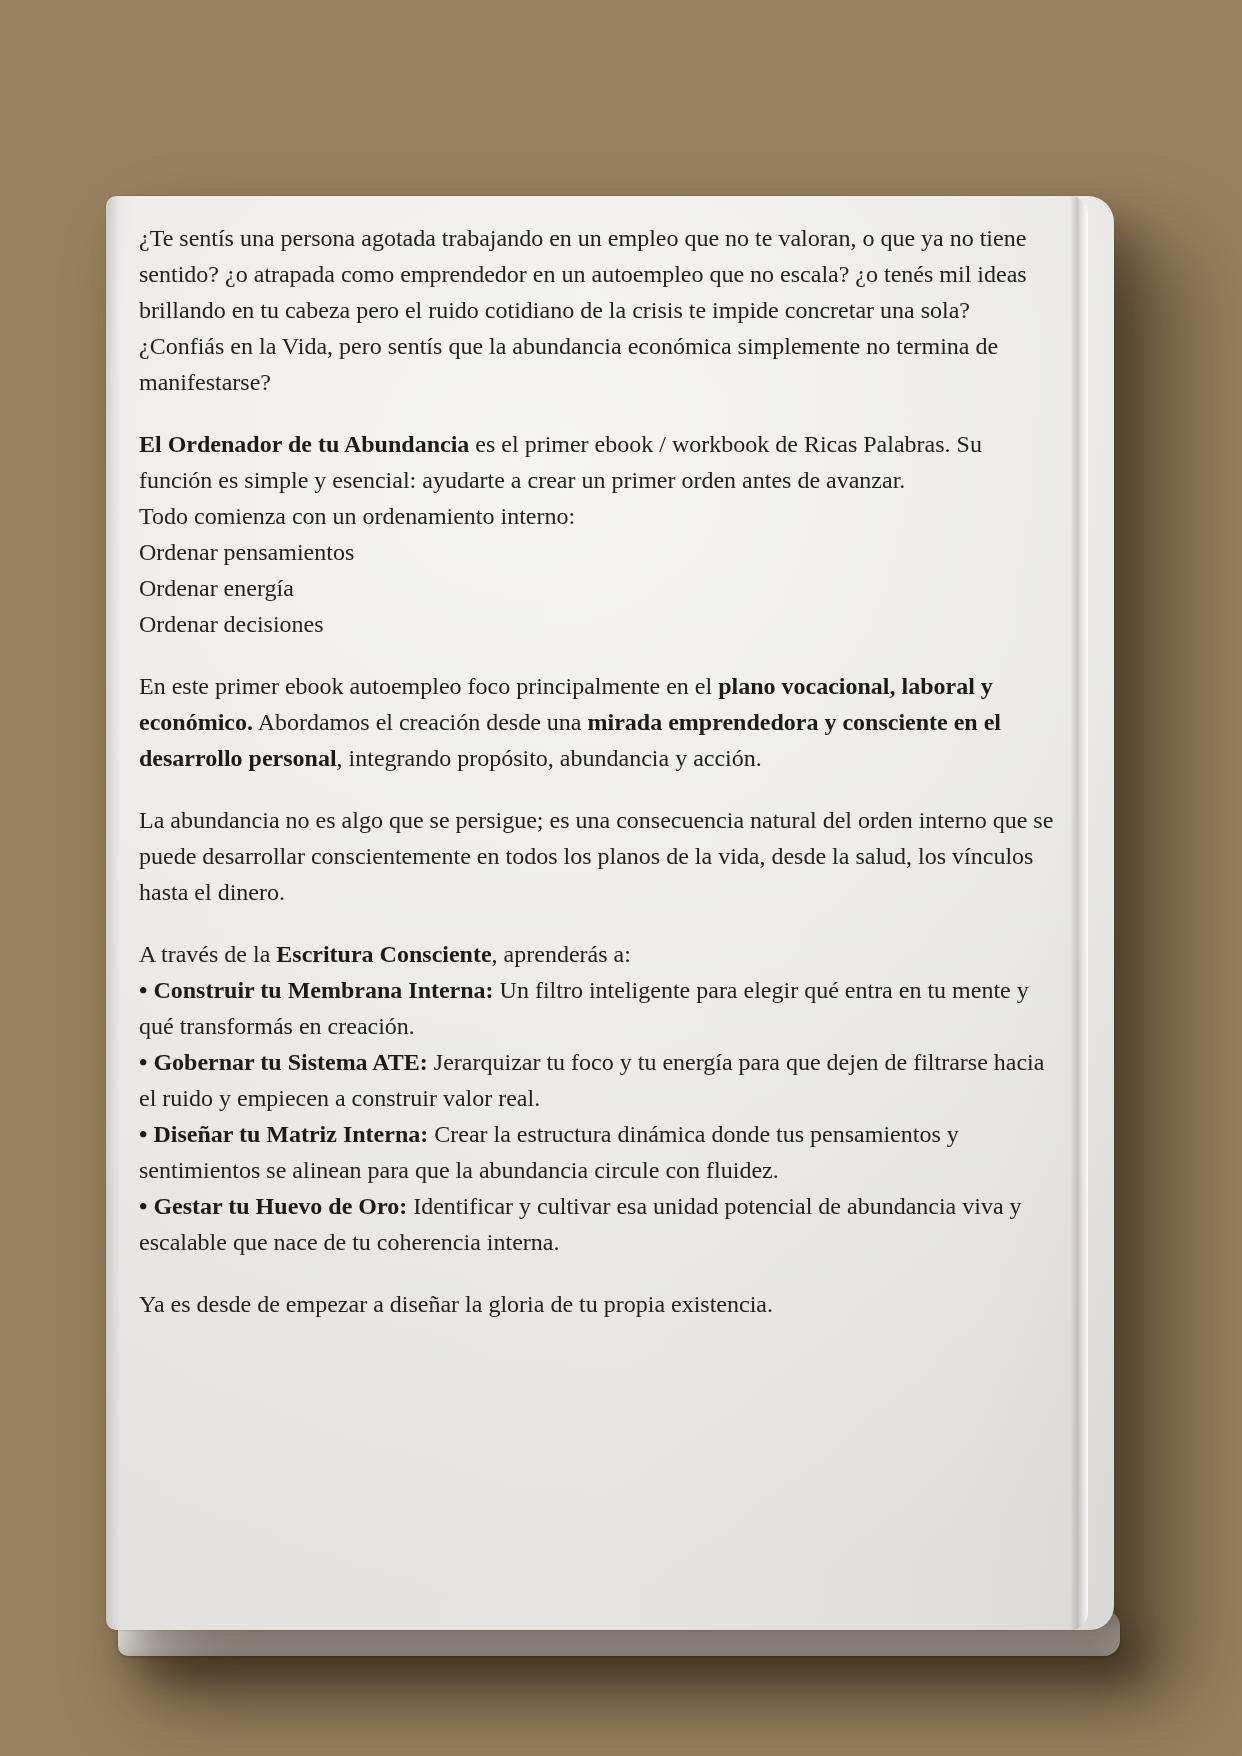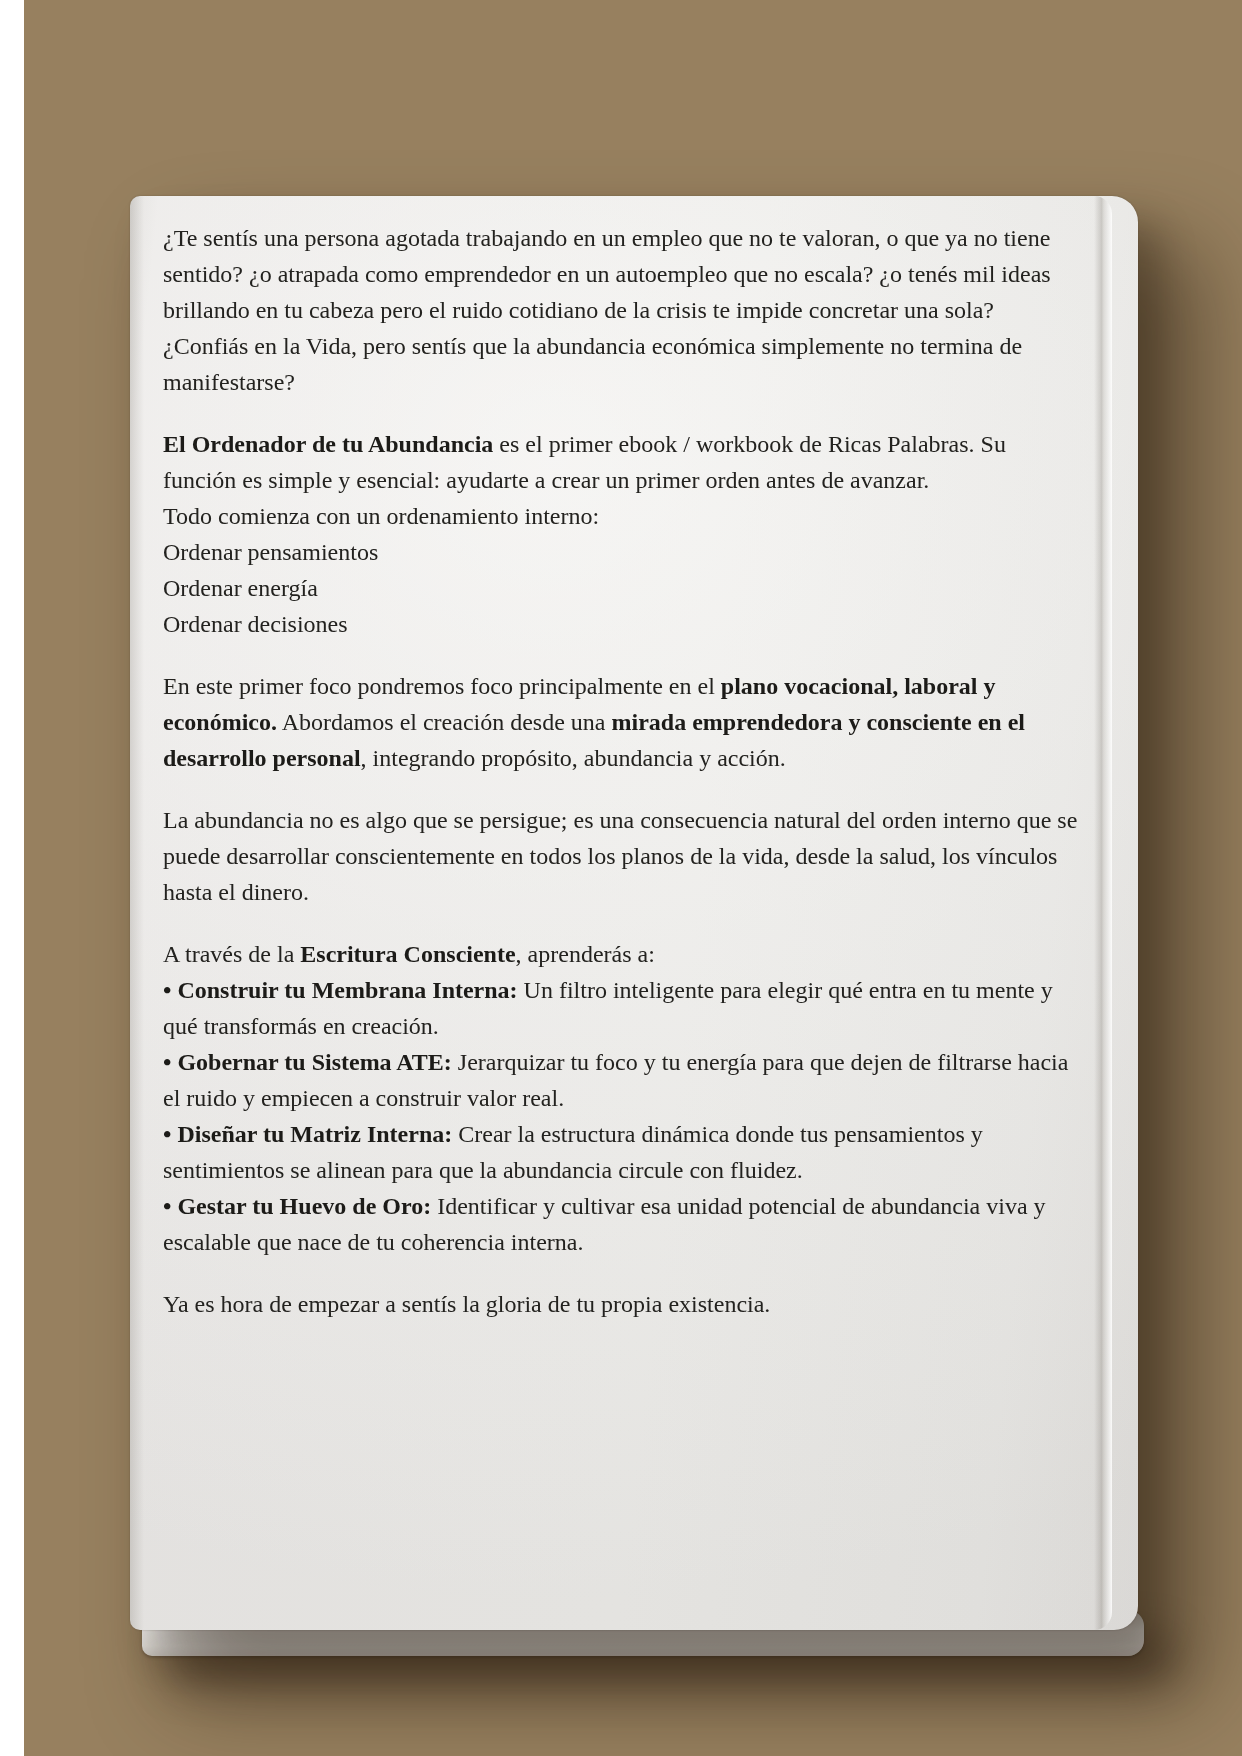--- a/index.html
+++ b/index.html
@@ -23,21 +23,20 @@
       radial-gradient(150% 100% at 18% 0%, rgba(255,246,232,0.16), rgba(0,0,0,0) 60%),
       repeating-linear-gradient(178deg,
         rgba(74,55,36,0) 0px, rgba(74,55,36,0) 5px,
         rgba(74,55,36,0.16) 6px, rgba(74,55,36,0) 8px,
         rgba(99,76,51,0.10) 11px, rgba(74,55,36,0) 14px),
       repeating-linear-gradient(181deg,
         rgba(60,44,28,0) 0px, rgba(60,44,28,0.08) 2px,
         rgba(120,95,66,0.07) 4px, rgba(60,44,28,0) 9px),
       linear-gradient(180deg, #a88f74 0%, #a38b70 22%, #977f64 45%, #87705655 60%, #85male 0, #836c53 68%, #705b42 85%, #5e4a34 100%);
     background-color: #97805f;
-    margin-left: 24px;
   }
 
   
   .book {
     position: absolute;
     left: 106px;
     top: 196px;
     width: 1008px;
     height: 1434px;
     z-index: 2;
@@ -120,23 +119,23 @@
   <div class="book">
     <div class="cover-left-shade"></div>
     <div class="spine-crease"></div>
     <div class="cover-text" id="cover-text">
         <p class="cover-paragraph"><span>¿Te sentís una persona agotada trabajando en un empleo que no te valoran, o que ya no tiene sentido? ¿o atrapada como emprendedor en un autoempleo que no escala? ¿o tenés mil ideas brillando en tu cabeza pero el ruido cotidiano de la crisis te impide concretar una sola? ¿Confiás en la Vida, pero sentís que la abundancia económica simplemente no termina de manifestarse?</span></p>
         <p class="cover-paragraph"><strong>El Ordenador de tu Abundancia</strong><span> es el primer ebook / workbook de Ricas Palabras. Su función es simple y esencial: ayudarte a crear un primer orden antes de avanzar.
 Todo comienza con un ordenamiento interno:
 Ordenar pensamientos
 Ordenar energía
 Ordenar decisiones</span></p>
-        <p class="cover-paragraph"><span>En este primer foco pondremos foco principalmente en el </span><strong>plano vocacional, laboral y económico.</strong><span> Abordamos el creación desde una </span><strong>mirada emprendedora y consciente en el desarrollo personal</strong><span>, integrando propósito, abundancia y acción.</span></p>
+        <p class="cover-paragraph"><span>En este primer ebook autoempleo foco principalmente en el </span><strong>plano vocacional, laboral y económico.</strong><span> Abordamos el creación desde una </span><strong>mirada emprendedora y consciente en el desarrollo personal</strong><span>, integrando propósito, abundancia y acción.</span></p>
         <p class="cover-paragraph"><span>La abundancia no es algo que se persigue; es una consecuencia natural del orden interno que se puede desarrollar conscientemente en todos los planos de la vida, desde la salud, los vínculos hasta el dinero.</span></p>
         <p class="cover-paragraph"><span>A través de la </span><strong>Escritura Consciente</strong><span>, aprenderás a:
 </span><strong>• Construir tu Membrana Interna:</strong><span> Un filtro inteligente para elegir qué entra en tu mente y qué transformás en creación.
 </span><strong>• Gobernar tu Sistema ATE:</strong><span> Jerarquizar tu foco y tu energía para que dejen de filtrarse hacia el ruido y empiecen a construir valor real.
 </span><strong>• Diseñar tu Matriz Interna:</strong><span> Crear la estructura dinámica donde tus pensamientos y sentimientos se alinean para que la abundancia circule con fluidez.
 </span><strong>• Gestar tu Huevo de Oro:</strong><span> Identificar y cultivar esa unidad potencial de abundancia viva y escalable que nace de tu coherencia interna.</span></p>
-        <p class="cover-paragraph"><span>Ya es hora de empezar a sentís la gloria de tu propia existencia.</span></p>
+        <p class="cover-paragraph"><span>Ya es desde de empezar a diseñar la gloria de tu propia existencia.</span></p>
       </div>
   </div>
 </div>
 
 </body></html>

